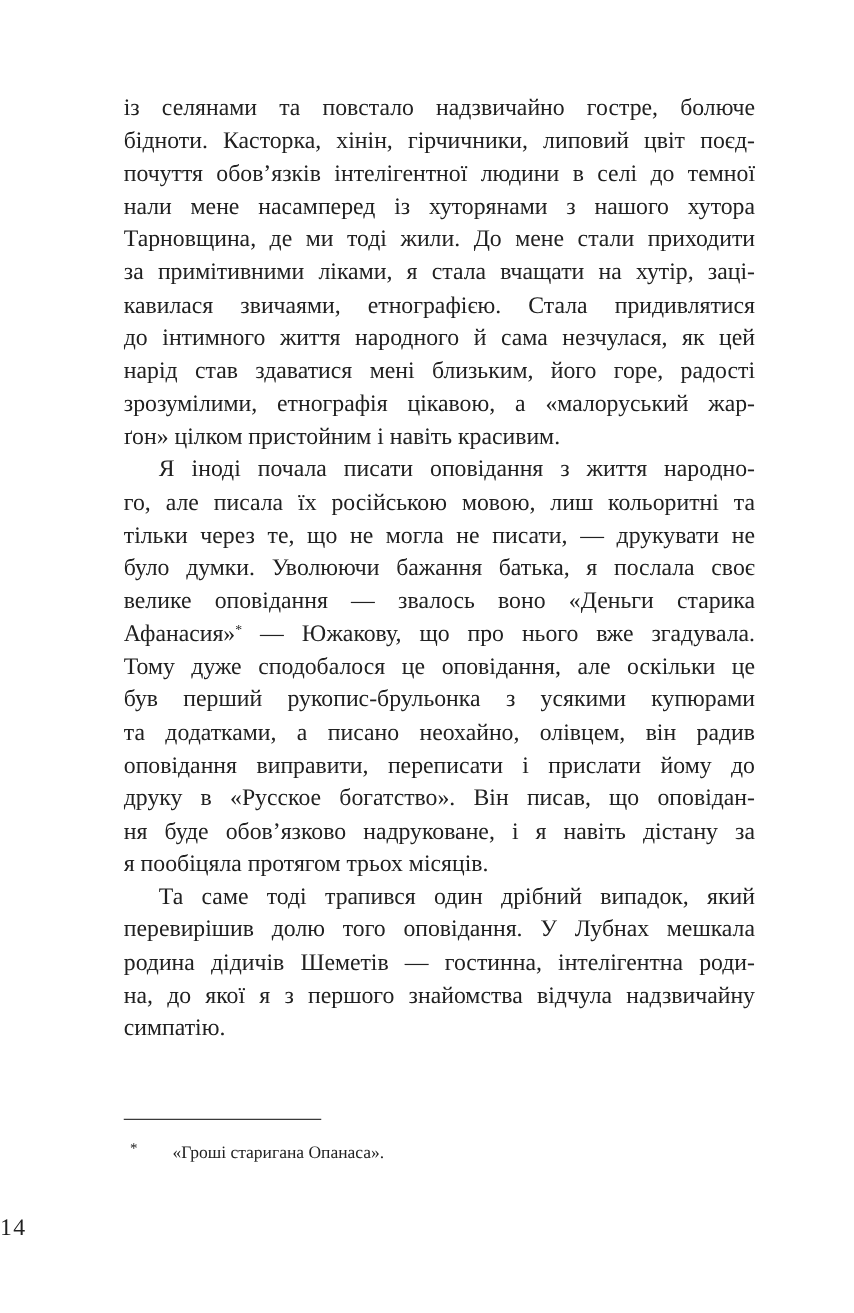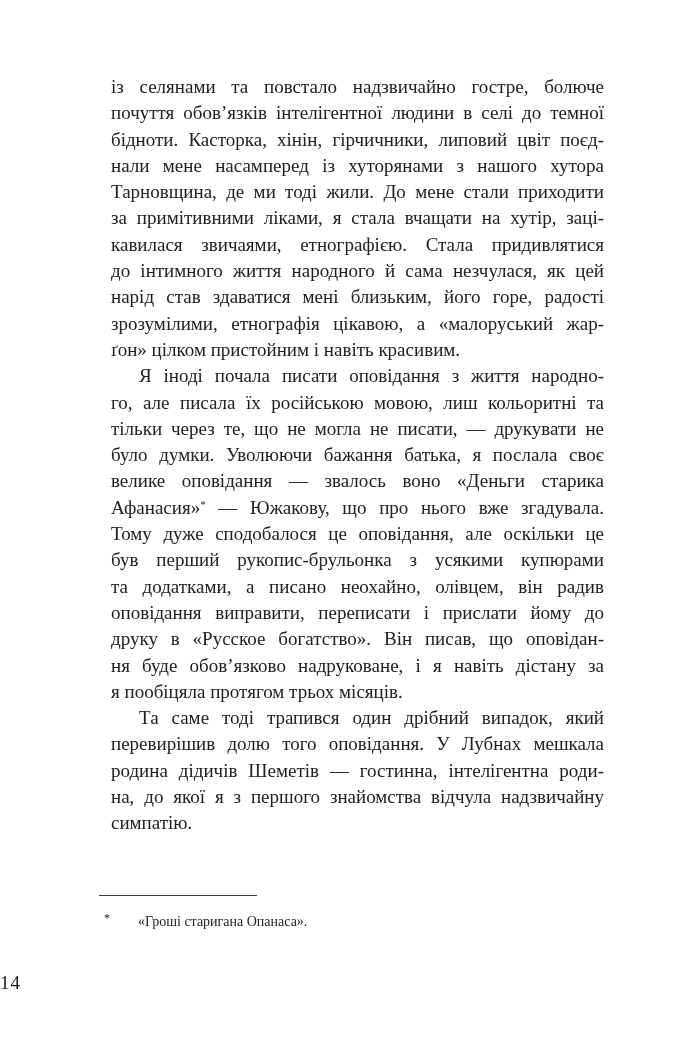--- a/index.html
+++ b/index.html
@@ -19,21 +19,20 @@
     width: 505px;
   }
   .line {
     font-size: 19px;
     line-height: 26.3px;
     height: 26.3px;
     overflow: hidden;
     text-align: justify;
     text-align-last: justify;
     white-space: normal;
-    margin-left: 12px;
   }
   .line.plast {
     text-align-last: left;
   }
   .line.indent {
     text-indent: 28px;
   }
   .line sup {
     font-size: 11px;
     line-height: 0;
@@ -76,22 +75,22 @@
     letter-spacing: 1px;
     font-feature-settings: "onum";
   }
 </style>
 </head>
 <body>
 
 <div class="page" style="background: rgb(255, 255, 255); color: rgb(33, 33, 33);">
   <div class="text-block" id="body">
       <div class="line">із селянами та повстало надзвичайно гостре, болюче</div>
+      <div class="line">бідноти. Касторка, хінін, гірчичники, липовий цвіт поєд-</div>
       <div class="line">почуття обов’язків інтелігентної людини в селі до темної</div>
-      <div class="line">бідноти. Касторка, хінін, гірчичники, липовий цвіт поєд-</div>
       <div class="line">нали мене насамперед із хуторянами з нашого хутора</div>
       <div class="line">Тарновщина, де ми тоді жили. До мене стали приходити</div>
       <div class="line">за примітивними ліками, я стала вчащати на хутір, заці-</div>
       <div class="line">кавилася звичаями, етнографією. Стала придивлятися</div>
       <div class="line">до інтимного життя народного й сама незчулася, як цей</div>
       <div class="line">нарід став здаватися мені близьким, його горе, радості</div>
       <div class="line">зрозумілими, етнографія цікавою, а «малоруський жар-</div>
       <div class="line plast">ґон» цілком пристойним і навіть красивим.</div>
       <div class="line indent">Я іноді почала писати оповідання з життя народно-</div>
       <div class="line">го, але писала їх російською мовою, лиш кольоритні та</div>

